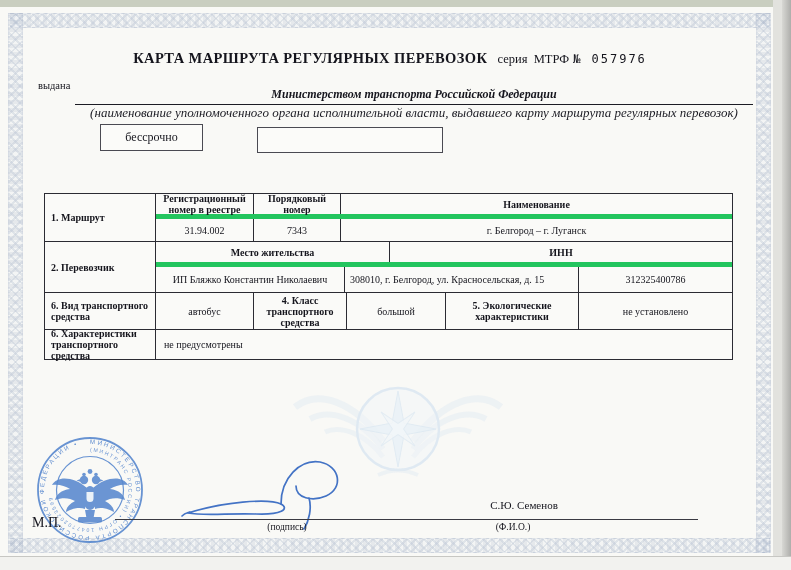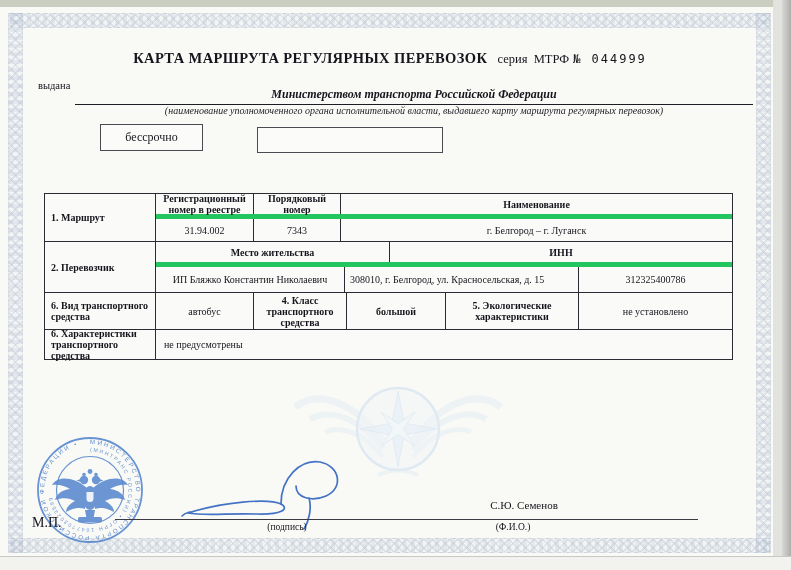--- a/index.html
+++ b/index.html
@@ -30,21 +30,21 @@
   .gl-left{left:8px;top:13px;bottom:17px;width:13px;}
   .gl-right{right:20px;top:13px;bottom:17px;width:13px;}
   
   .title-row{left:0;top:49px;width:780px;text-align:center;white-space:nowrap;}
   .title-main{font-weight:bold;font-size:14.5px;letter-spacing:.4px;}
   .title-series{font-size:12.5px;margin-left:10px;}
   .title-num{font-family:"DejaVu Sans Mono",monospace;font-size:12px;letter-spacing:2px;margin-left:4px;}
   
   .issued-word{left:38px;top:80px;font-size:10.5px;}
   .issuer-line{left:75px;top:87px;width:678px;text-align:center;font-weight:bold;font-style:italic;font-size:12px;border-bottom:1.2px solid #1c1c24;padding-bottom:2px;}
-  .issuer-caption{left:75px;top:105px;width:678px;text-align:center;font-style:italic;font-size:10px;color:#1c1c24;}
+  .issuer-caption{left:75px;top:105px;width:678px;text-align:center;font-style:italic;font-size:13px;color:#1c1c24;}
   .box{border:1px solid #4a4a52;background:rgba(255,255,255,.4);}
   .box1{left:100px;top:124px;width:101px;height:25px;line-height:25px;text-align:center;font-size:12px;}
   .box2{left:257px;top:127px;width:184px;height:24px;}
   
   .tbl{left:44px;top:193px;width:689px;border:1.4px solid #2b2b33;font-size:10px;box-sizing:border-box;background:rgba(255,255,255,.25);}
   .tbl *{box-sizing:border-box;}
   .trow{display:flex;border-bottom:1px solid #2b2b33;}
   .trow:last-child{border-bottom:none;}
   .cell{border-right:1px solid #2b2b33;display:flex;align-items:center;justify-content:center;text-align:center;padding:1px 3px;}
   .cell:last-child{border-right:none;}
@@ -88,21 +88,21 @@
     <path d="M 130 86 C 153 55 183 45 203 56" stroke-width="6" opacity="0.5"></path>
     <path d="M 130 94 C 148 70 173 62 188 69" stroke-width="5" opacity="0.5"></path>
   </g>
   <circle cx="115" cy="66" r="41" fill="#eaf2f9" fill-opacity="0.45" stroke="#cfe0f0" stroke-width="2.5"></circle>
   <polygon points="115,28 121,60 153,66 121,72 115,104 109,72 77,66 109,60" fill="#dcebf7" stroke="#c6dbee" stroke-width="1" opacity="0.75"></polygon>
   <polygon points="115,42 119,62 139,66 119,70 115,90 111,70 91,66 111,62" fill="#eef5fb" stroke="#cfe0f0" stroke-width="1" opacity="0.8" transform="rotate(45 115 66)"></polygon>
   <path d="M 95 112 C 108 106 122 106 135 112" fill="none" stroke="#d3e2f0" stroke-width="4" opacity="0.5"></path>
 </svg>
 
 <div class="abs title-row">
-  <span class="title-main">КАРТА МАРШРУТА РЕГУЛЯРНЫХ ПЕРЕВОЗОК</span><span class="title-series"><span>серия</span>&nbsp;&nbsp;<span>МТРФ</span></span><span class="title-num"><span>№</span> <span>044999</span></span>
+  <span class="title-main">КАРТА МАРШРУТА РЕГУЛЯРНЫХ ПЕРЕВОЗОК</span><span class="title-series"><span>серия</span>&nbsp;&nbsp;<span>МТРФ</span></span><span class="title-num"><span>№</span> <span>057976</span></span>
 </div>
 
 <div class="abs issued-word">выдана</div>
 <div class="abs issuer-line">Министерством транспорта Российской Федерации</div>
 <div class="abs issuer-caption">(наименование уполномоченного органа исполнительной власти, выдавшего карту маршрута регулярных перевозок)</div>
 <div class="abs box box1">бессрочно</div>
 <div class="abs box box2"></div>
 
 <div class="abs tbl">
 
@@ -134,21 +134,21 @@
         <div class="cell leftal" style="width:234px;">308010, г. Белгород, ул. Красносельская, д. 15</div>
         <div class="cell" style="flex:1;">312325400786</div>
       </div>
     </div>
   </div>
 
   <div class="trow" style="height:37px;">
     <div class="cell lblcell">6. Вид транспортного средства</div>
     <div class="cell" style="width:98px;">автобус</div>
     <div class="cell hdr" style="width:93px;">4. Класс транспортного средства</div>
-    <div class="cell" style="width:99px;font-weight:bold;">большой</div>
+    <div class="cell" style="width:99px;">большой</div>
     <div class="cell hdr" style="width:133px;">5. Экологические характеристики</div>
     <div class="cell" style="flex:1;">не установлено</div>
   </div>
 
   <div class="trow" style="height:29px;">
     <div class="cell lblcell">6. Характеристики транспортного средства</div>
     <div class="cell leftal" style="flex:1;padding-left:8px;justify-content:flex-start;">не предусмотрены</div>
   </div>
 </div>
 

